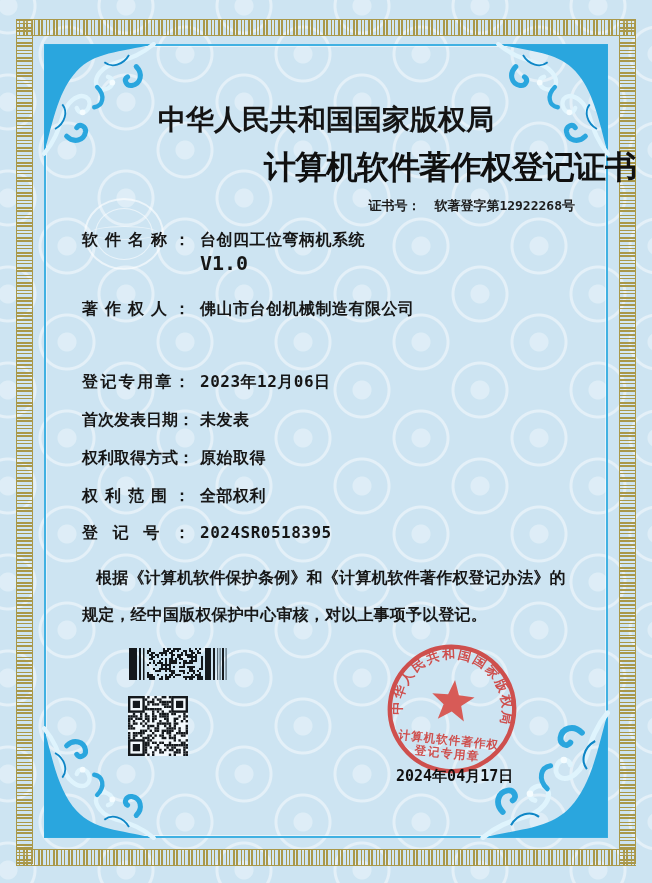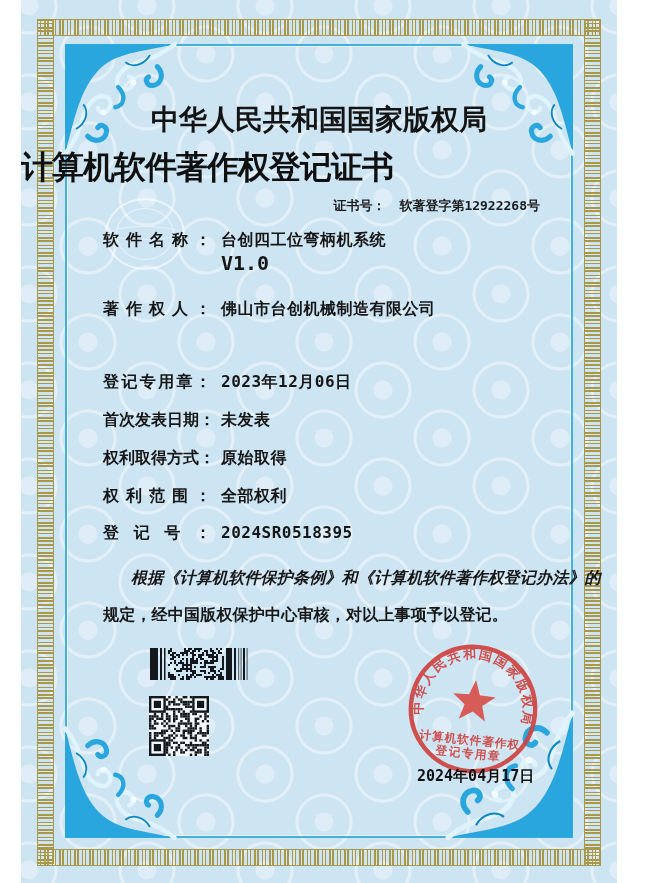--- a/index.html
+++ b/index.html
@@ -1,25 +1,25 @@
 <!DOCTYPE html>
 <html><head>
 <meta charset="utf-8">
 <style>
   html,body{margin:0;padding:0;}
   body{width:652px;height:883px;overflow:hidden;font-family:"Liberation Sans",sans-serif;}
-  .page{position:relative;width:596px;height:883px;overflow:hidden;
+  .page{position:relative;width:652px;height:883px;overflow:hidden;
     background-color:#cde4f2;
     background-image:
       radial-gradient(circle, rgba(255,255,255,0) 25px, rgba(255,255,255,.45) 26px, rgba(255,255,255,.45) 28px, rgba(255,255,255,0) 29px),
       radial-gradient(circle, rgba(255,255,255,.35) 9px, rgba(255,255,255,0) 10px),
       radial-gradient(circle, rgba(255,255,255,0) 25px, rgba(255,255,255,.45) 26px, rgba(255,255,255,.45) 28px, rgba(255,255,255,0) 29px),
       radial-gradient(circle, rgba(255,255,255,.35) 9px, rgba(255,255,255,0) 10px);
     background-size:118px 96px,118px 96px,118px 96px,118px 96px;
-    background-position:8px 6px,8px 6px,67px 54px,67px 54px;margin-left:21px;}
+    background-position:8px 6px,8px 6px,67px 54px,67px 54px;}
   
   .gold{position:absolute;background:repeating-linear-gradient(90deg,#a9984a 0 1.5px,rgba(255,255,255,.15) 1.5px 3px,#a9984a 3px 4.5px,rgba(255,255,255,0) 4.5px 7.5px);}
   .gold.h{left:16px;right:16px;height:15px;border-top:1.6px solid #a9984a;border-bottom:1.6px solid #a9984a;}
   .gold.v{top:19px;bottom:19px;width:15px;border-left:1.6px solid #a9984a;border-right:1.6px solid #a9984a;
     background:repeating-linear-gradient(0deg,#a9984a 0 1.5px,rgba(255,255,255,.15) 1.5px 3px,#a9984a 3px 4.5px,rgba(255,255,255,0) 4.5px 7.5px);}
   .gold.top{top:19px;} .gold.bottom{bottom:17px;}
   .gold.left{left:16px;} .gold.right{right:16px;}
   
   .blueframe{position:absolute;left:44px;right:44px;top:44px;bottom:45px;
     border:2.4px solid #41b1e2;box-shadow:inset 0 0 0 1px rgba(255,255,255,.55);}
@@ -32,30 +32,30 @@
   
   .emboss{position:absolute;left:84px;top:198px;width:76px;height:68px;border-radius:50%;
     border:2px solid rgba(255,255,255,.75);opacity:.8;}
   .emboss::before{content:"";position:absolute;left:9px;top:8px;right:9px;bottom:8px;border-radius:50%;
     border:1.5px solid rgba(255,255,255,.7);}
   .emboss::after{content:"";position:absolute;left:4px;top:26px;right:4px;height:12px;
     border-top:1.5px solid rgba(255,255,255,.65);border-bottom:1.5px solid rgba(255,255,255,.6);border-radius:50%;}
   
   .authority{position:absolute;left:0;right:0;top:101px;text-align:center;
     font-family:"Liberation Serif",serif;font-weight:bold;font-size:28px;letter-spacing:0;color:#141414;}
-  .certTitle{position:absolute;left:0;right:16px;top:146px;text-align:left;
+  .certTitle{position:absolute;left:0;right:16px;top:146px;text-align:right;
     font-family:"Liberation Serif",serif;font-weight:bold;font-size:32px;letter-spacing:-1px;color:#101010;}
   .certNo{position:absolute;right:77px;top:197px;font-size:13px;font-weight:bold;color:#1b1b1b;white-space:nowrap;}
   .certNo .num{font-family:"DejaVu Sans Mono",monospace;margin-left:14px;}
   .row{position:absolute;left:82px;white-space:nowrap;font-size:16px;color:#161616;}
   .flabel{display:inline-block;width:108px;font-weight:bold;text-align:justify;text-align-last:justify;vertical-align:top;}
   .fvalue{position:absolute;left:118px;top:0;font-family:"DejaVu Sans Mono","DejaVu Sans",monospace;font-weight:600;letter-spacing:.5px;}
   .v2{position:absolute;left:200px;font-size:20px;font-family:"DejaVu Sans Mono","DejaVu Sans",monospace;font-weight:600;color:#161616;}
   .stmt{position:absolute;white-space:nowrap;font-size:16px;font-weight:600;color:#161616;letter-spacing:.2px;}
-  .stmt.l1{left:110px;top:568px;font-style:italic;}
+  .stmt.l1{left:96px;top:568px;}
   .stmt.l2{left:82px;top:605px;}
   .barcode{position:absolute;left:129px;top:648px;width:101px;height:32px;}
   .qr{position:absolute;left:128px;top:696px;width:60px;height:60px;}
   .seal{position:absolute;left:383px;top:641px;width:138px;height:136px;opacity:.92;}
   .issueDate{position:absolute;left:396px;top:767px;font-size:15px;font-weight:600;color:#111;
     font-family:"DejaVu Sans Mono","DejaVu Sans",monospace;white-space:nowrap;}
 </style>
 </head>
 <body>
 

